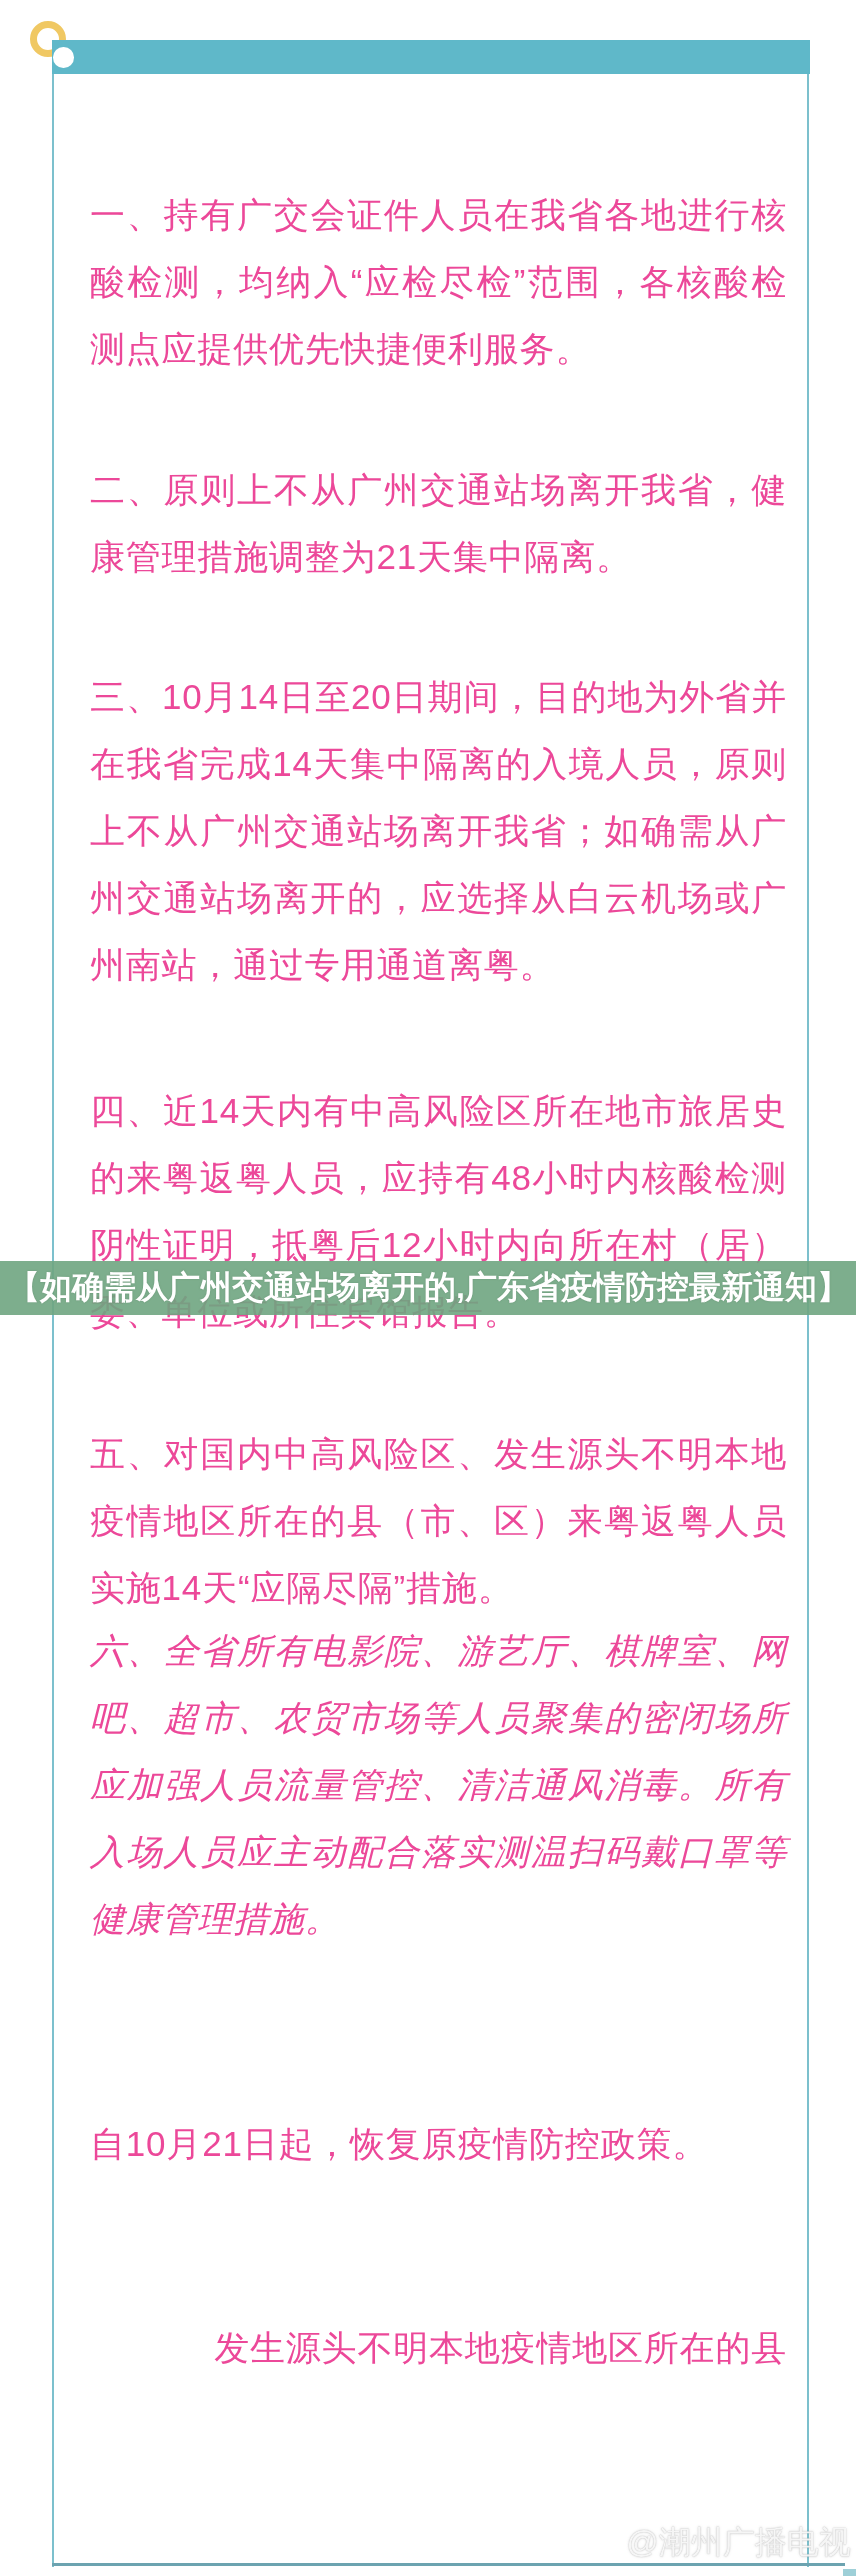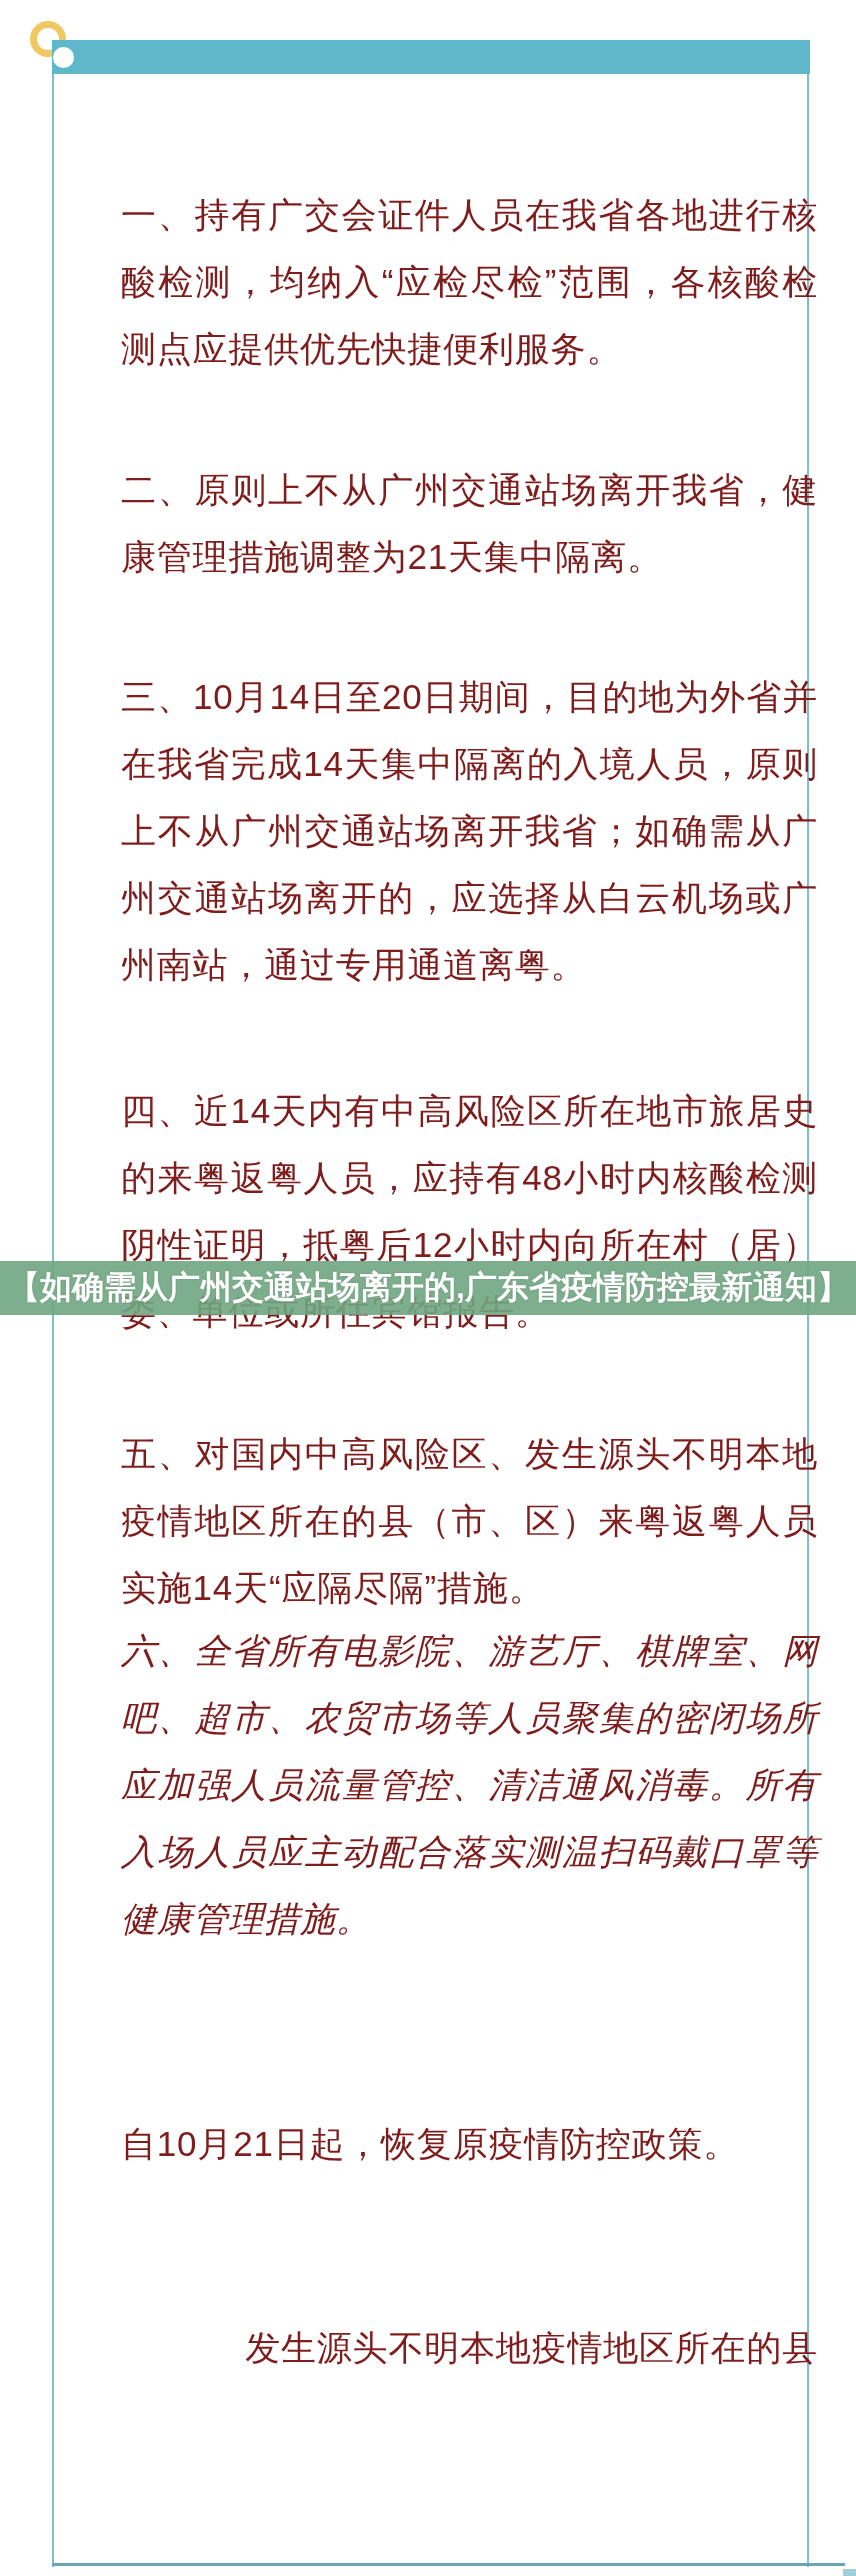--- a/index.html
+++ b/index.html
@@ -19,22 +19,22 @@
     position:absolute;left:53px;top:47px;width:20.6px;height:20.6px;border-radius:50%;background:#ffffff;z-index:3;
   }
   .border-left{position:absolute;left:52px;top:40px;width:2.4px;height:2527px;background:#7cc0cd;z-index:1;}
   .border-right{position:absolute;left:807px;top:40px;width:2.4px;height:2527px;background:#7cc0cd;z-index:1;}
   .border-bottom{position:absolute;left:52px;top:2563px;width:793px;height:3.2px;background:#6ca3b0;z-index:1;}
   .corner-square{position:absolute;left:843px;top:2569px;width:14.3px;height:7.1px;background:#9fd0d8;z-index:1;}
 
   
   .para, .sig{
     position:absolute;left:90px;width:697px;
-    font-size:35px;line-height:67px;letter-spacing:0.8px;color:#7f1d1d;font-weight:500;
-    text-align:justify;z-index:2;margin-left:31px;
+    font-size:35px;line-height:67px;letter-spacing:0.8px;color:#ec4899;font-weight:500;
+    text-align:justify;z-index:2;
   }
   .p1{top:181px;} .p2{top:456px;} .p3{top:663px;} .p4{top:1077px;}
   .p5{top:1420px;} .p6{top:1617px;font-style:italic;} .p7{top:2110px;}
   .sig{top:2314px;text-align:right;}
 
   
   .banner{
     position:absolute;left:0;top:1261px;width:857px;height:54px;
     background:rgba(111,165,129,0.90);z-index:5;
     display:flex;align-items:center;justify-content:center;
@@ -88,16 +88,17 @@
       <svg width="41" height="36" viewBox="0 0 52 46">
         <g fill="none" stroke="rgba(255,255,255,0.88)" stroke-width="2.5" stroke-linecap="round">
           <ellipse cx="19" cy="30" rx="14.5" ry="12"></ellipse>
           <circle cx="19" cy="30" r="5.5"></circle>
           <path d="M19 30 q2 -2 3.5 -0.5"></path>
           <path d="M34 13 q7 2 8 10"></path>
           <path d="M37 5 q10 4 11 15"></path>
         </g>
       </svg>
     </span>
+    <span>@潮州广播电视</span>
   </div>
 
 </div>
 
 
 </body></html>

